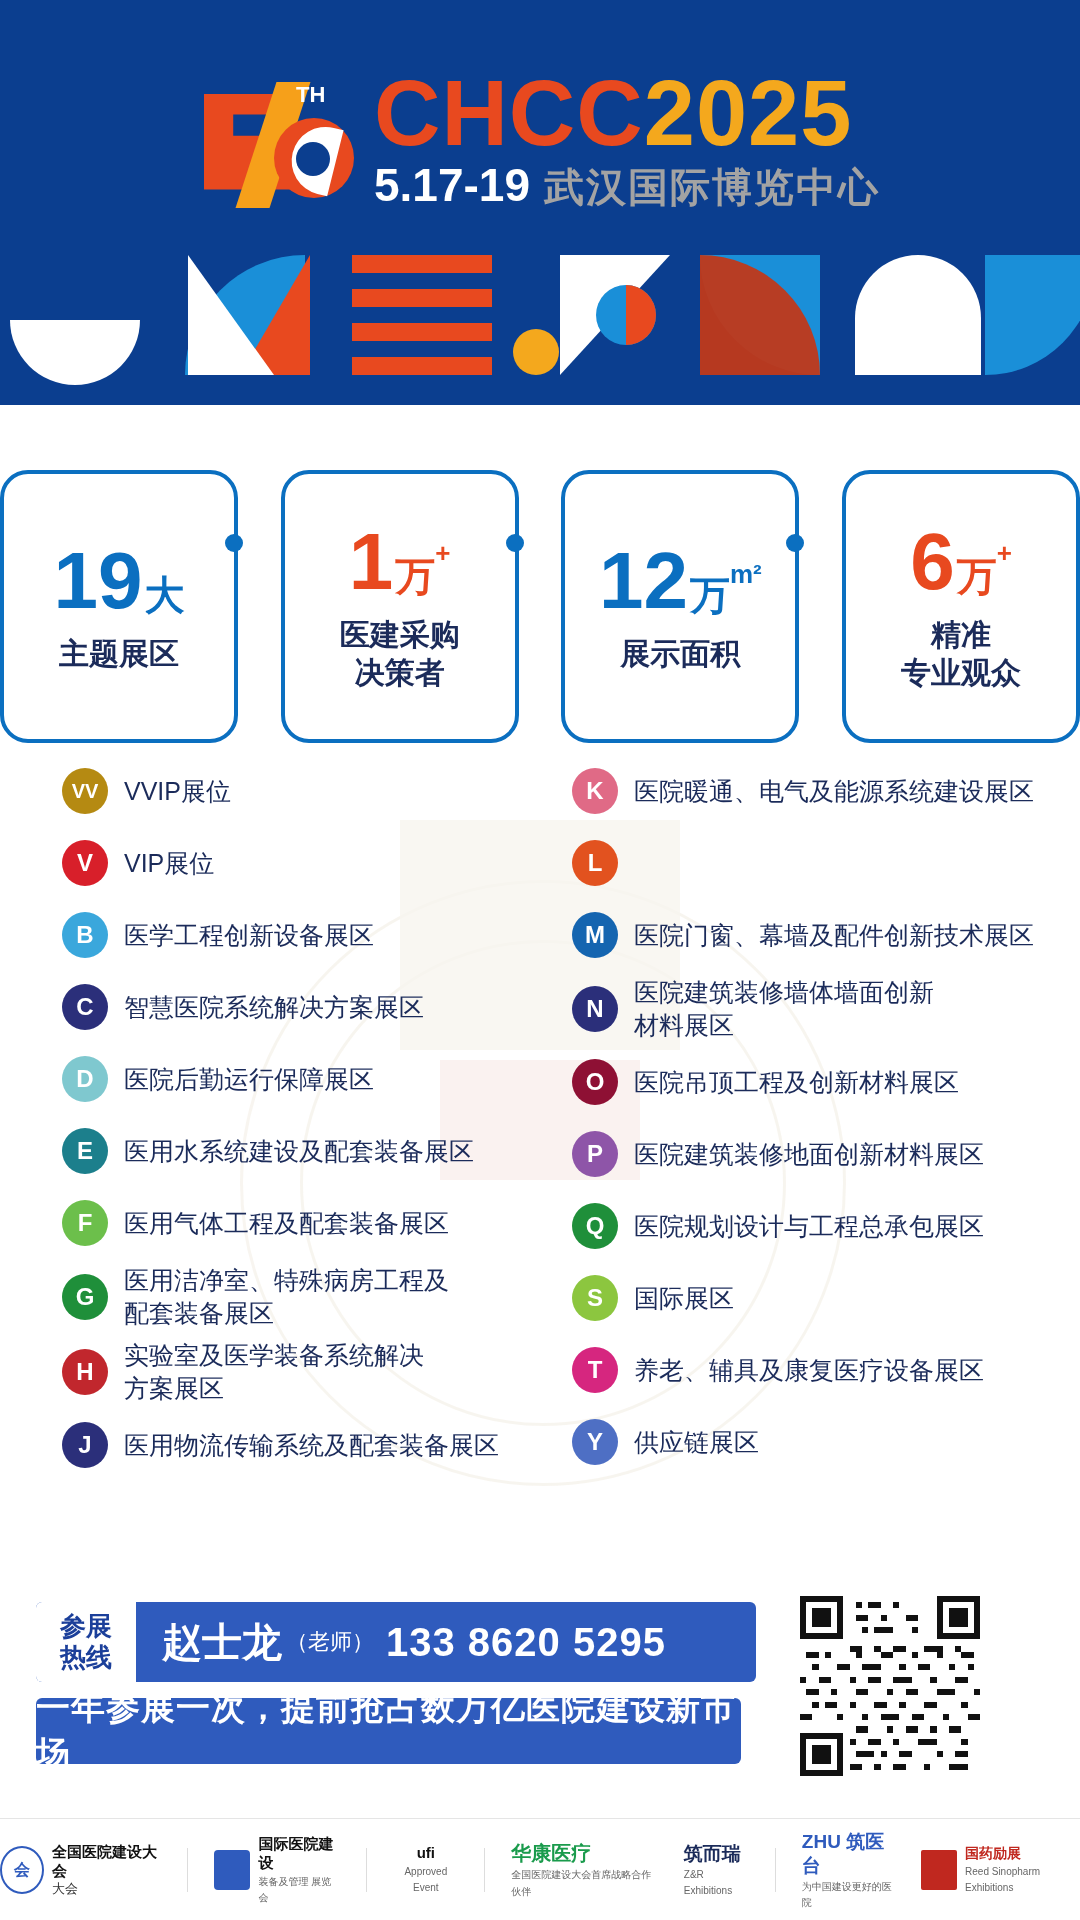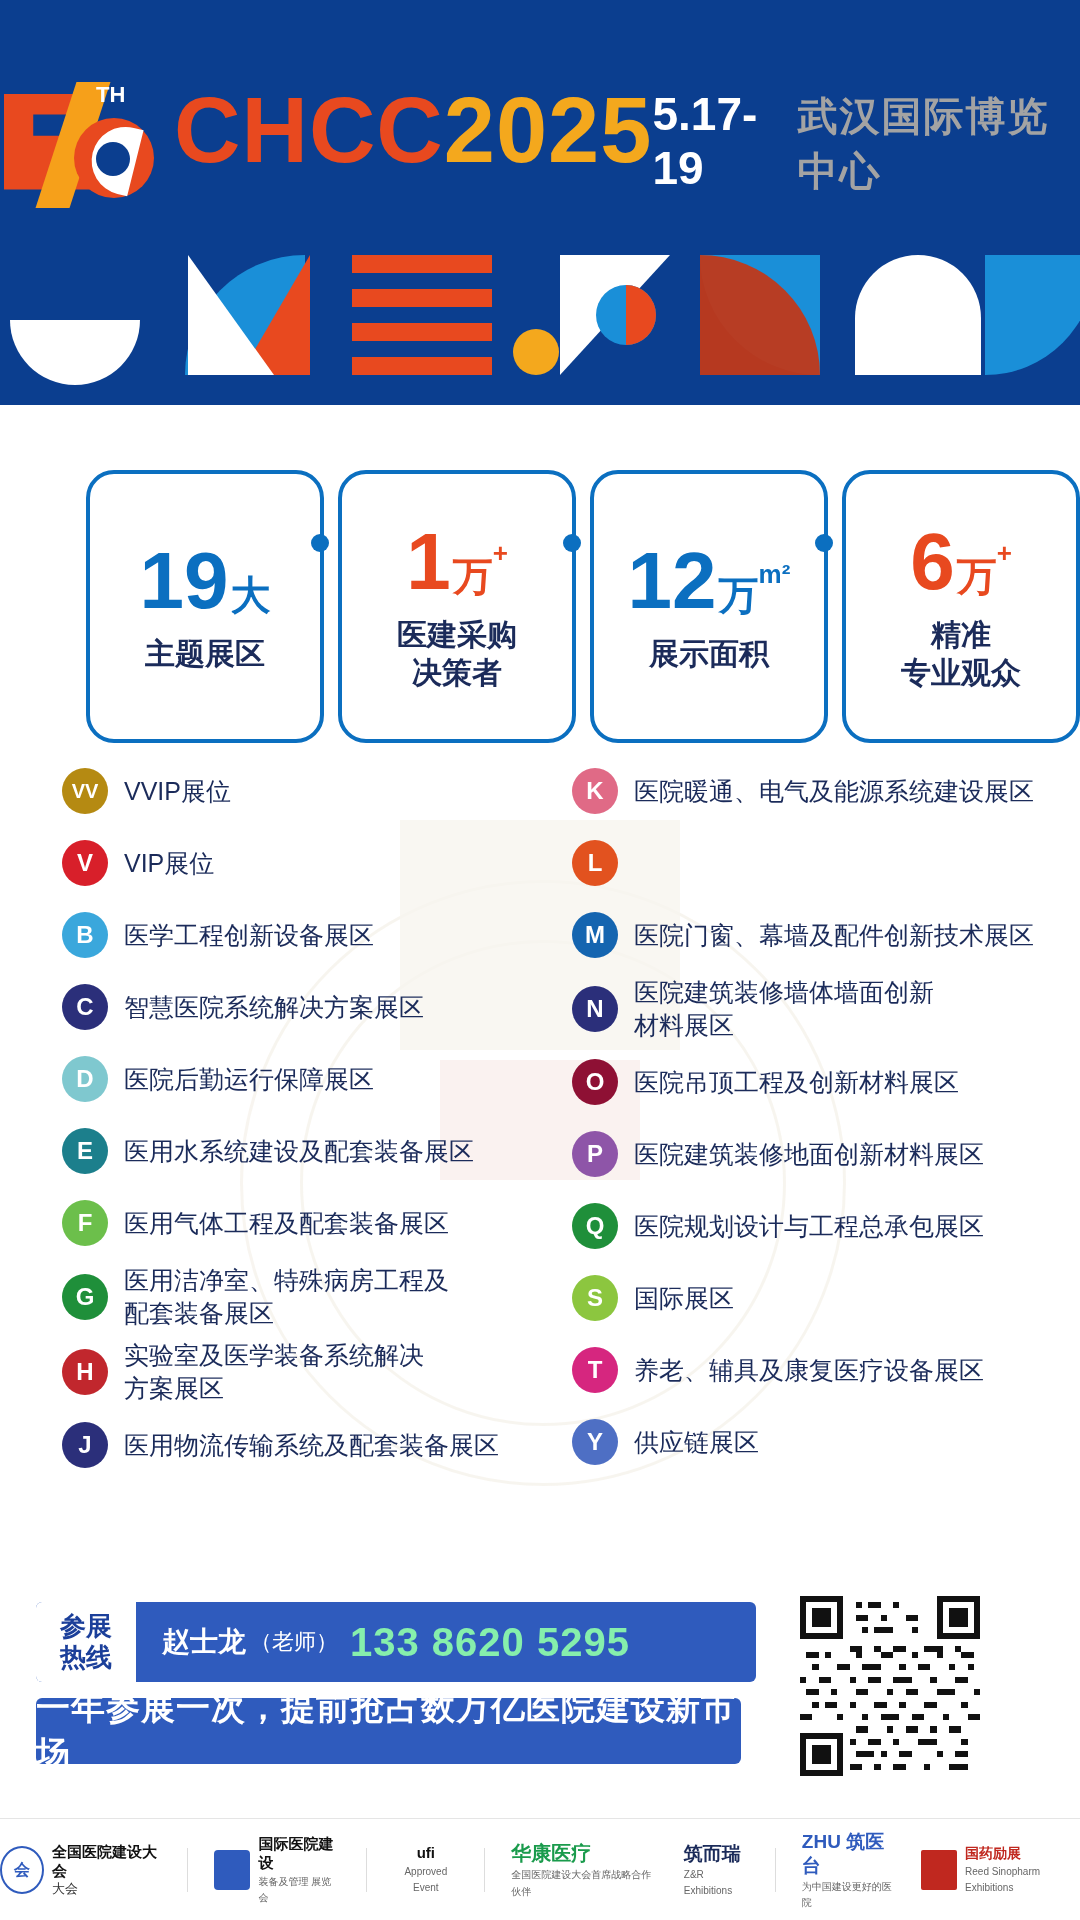--- a/index.html
+++ b/index.html
@@ -19,21 +19,21 @@
   .logo-block{display:flex;align-items:center;gap:10px;}
   .logo-mark{position:relative;width:170px;height:150px;flex:none;}
   .lm-sq{position:absolute;left:4px;top:26px;width:86px;height:96px;background:#e8491f;
         clip-path:polygon(0 0,100% 0,100% 22%,34% 22%,34% 44%,100% 44%,100% 100%,0 100%);}
   .lm-slash{position:absolute;left:56px;top:14px;width:34px;height:126px;background:#f6a01a;transform:skewX(-18deg);}
   .lm-circ{position:absolute;left:74px;top:50px;width:80px;height:80px;border-radius:50%;background:#e8491f;}
   .lm-circ:after{content:"";position:absolute;left:18px;top:6px;width:44px;height:68px;background:#fff;
         border-radius:40px 0 0 40px;transform:rotate(14deg);}
   .lm-circ2{position:absolute;left:96px;top:74px;width:34px;height:34px;border-radius:50%;background:#0b3e8f;}
   .th{position:absolute;left:96px;top:14px;color:#fff;font-size:22px;font-weight:bold;}
-  .title-col{display:flex;align-items:flex-start;margin-left:-6px;}
+  .title-col{display:flex;flex-direction:column;align-items:flex-start;margin-left:-6px;}
   .chcc{font-size:92px;font-weight:bold;letter-spacing:1px;line-height:0.95;}
   .chcc .c1{color:#e8491f;}
   .chcc .c2{color:#f4a81d;}
   .subtitle{display:flex;align-items:baseline;gap:14px;margin-top:0;}
   .date{color:#fff;font-size:46px;font-weight:bold;}
   .venue{color:#a3a3a3;font-size:40px;font-weight:bold;letter-spacing:2px;}
 
   
   .band{position:absolute;left:0;top:225px;width:1080px;height:180px;background:#0b3e8f;}
   .sh{position:absolute;}
@@ -47,21 +47,21 @@
   .sh.c-blue{width:60px;height:60px;left:596px;top:60px;border-radius:50%;background:#1a8fd8;}
   .sh.c-red{width:60px;height:60px;left:596px;top:60px;background:#e8491f;border-radius:0 60px 60px 0;clip-path:inset(0 0 0 50%);}
   .sh.q-red{width:120px;height:120px;left:700px;top:30px;background:#c0391a;border-radius:0 120px 0 0;}
   .sh.q-cy{width:120px;height:120px;left:700px;top:30px;background:#1a8fd8;border-radius:0 0 0 120px;}
   .sh.arch{width:126px;height:120px;left:855px;top:30px;background:#fff;border-radius:126px 126px 0 0;}
   .sh.q-dk{width:110px;height:120px;left:985px;top:30px;background:#1a8fd8;border-radius:0 0 110px 0;}
   .sh.dot-or{width:46px;height:46px;left:513px;top:104px;background:#f4a81d;border-radius:50%;}
 
   
   .stats{position:absolute;left:0;top:430px;width:1080px;height:330px;}
-  .cards{display:flex;justify-content:flex-end;gap:0;padding-top:40px;}
+  .cards{display:flex;justify-content:space-between;gap:0;padding-top:40px;}
   .card{position:relative;width:230px;height:265px;background:#fff;border:4px solid #0b6fc0;border-radius:28px;
         margin-right:14px;display:flex;flex-direction:column;align-items:center;justify-content:center;}
   .card:last-child{margin-right:0;}
   .card .num{display:flex;align-items:flex-end;line-height:1;}
   .card .big{font-size:80px;font-weight:bold;}
   .card .unit{font-size:40px;font-weight:bold;margin-left:2px;margin-bottom:6px;}
   .card .sup{font-size:26px;font-weight:bold;vertical-align:super;margin-bottom:36px;}
   .card .lbl{margin-top:14px;font-size:30px;font-weight:bold;color:#1b2b5a;text-align:center;line-height:1.25;}
   .dot{position:absolute;width:18px;height:18px;border-radius:50%;background:#0b6fc0;right:-9px;top:60px;}
 
@@ -81,23 +81,23 @@
   .wm .ring1{position:absolute;left:90px;top:120px;width:600px;height:600px;border:3px solid #c9b48a;border-radius:50%;}
   .wm .ring2{position:absolute;left:150px;top:180px;width:480px;height:480px;border:3px solid #c9b48a;border-radius:50%;}
   .wm .sqr{position:absolute;left:250px;top:60px;width:280px;height:230px;background:#d8c7a4;}
   .wm .rd{position:absolute;left:290px;top:300px;width:200px;height:120px;background:#c2462c;opacity:.5;}
 
   
   .contact{position:absolute;left:0;top:1572px;width:1080px;height:250px;}
   .cbox{position:absolute;left:36px;top:30px;width:720px;height:80px;background:#2f5bbd;border-radius:6px;display:flex;align-items:center;}
   .cbox .tag{width:100px;height:80px;background:#ffffff;color:#1b3f9a;font-size:26px;font-weight:bold;
              display:flex;flex-direction:column;align-items:center;justify-content:center;line-height:1.2;border-radius:6px 0 0 6px;}
-  .cbox .name{color:#fff;font-size:28px;font-weight:bold;margin-left:26px;}
+  .cbox .name{color:#fff;font-size:40px;font-weight:bold;margin-left:26px;}
   .cbox .teacher{color:#fff;font-size:22px;margin-left:4px;}
-  .cbox .phone{color:#86efac;font-size:40px;font-weight:bold;margin-left:12px;letter-spacing:1px;}
+  .cbox .phone{color:#ffffff;font-size:40px;font-weight:bold;margin-left:12px;letter-spacing:1px;}
   .slogan{position:absolute;left:36px;top:126px;width:705px;height:66px;background:#2f5bbd;border-radius:6px;
           display:flex;align-items:center;justify-content:center;color:#fff;font-size:34px;font-weight:bold;letter-spacing:1px;}
   .qr{position:absolute;left:800px;top:24px;width:180px;height:180px;background:#fff;}
   .qr svg{display:block;}
 
   
   .footer{position:absolute;left:0;top:1818px;width:1080px;height:102px;background:#fff;border-top:1px solid #e5e5e5;
           display:flex;align-items:center;justify-content:center;gap:26px;}
   .f-item{display:flex;align-items:center;gap:8px;}
   .f-sep{width:1px;height:44px;background:#ddd;}

